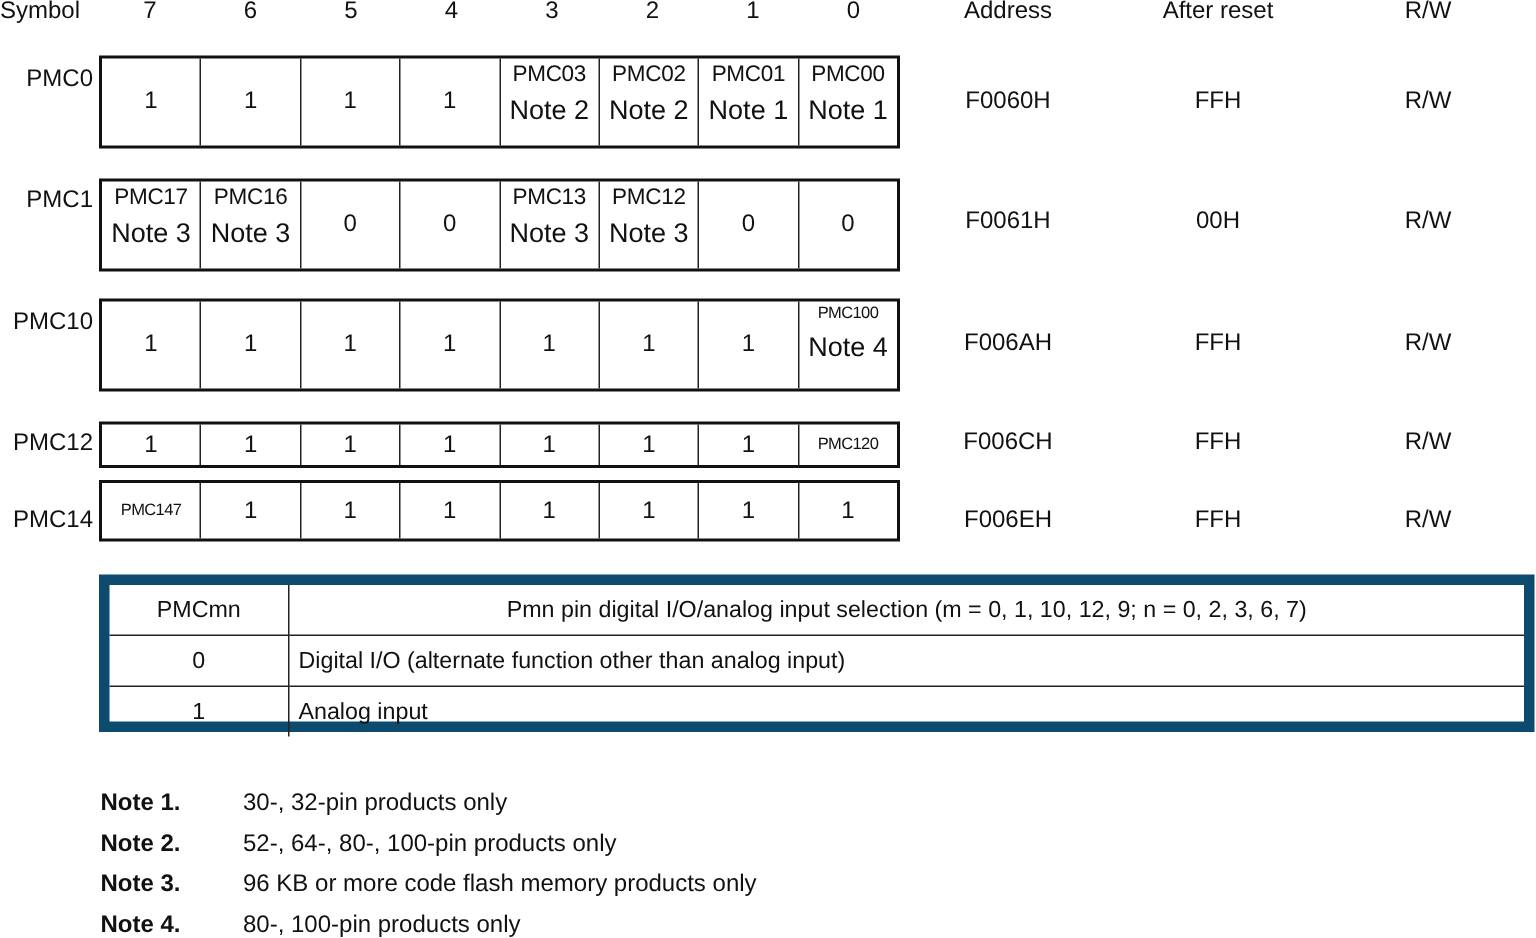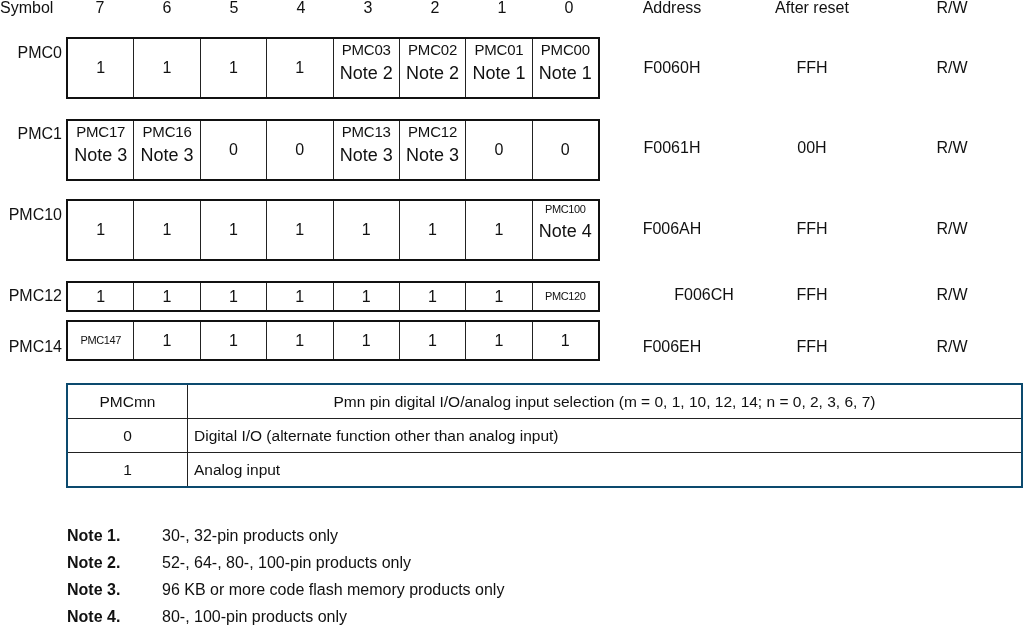--- a/index.html
+++ b/index.html
@@ -22,21 +22,21 @@
   }
   .cell:first-child { border-left: none; }
   .cell .v { font-size: 16px; }
   .cell .name { font-size: 15px; letter-spacing: -0.2px; }
   .cell .name.sm { font-size: 11px; letter-spacing: -0.4px; }
   .cell .note { font-size: 18px; margin-top: 7px; }
   .reg-box.tall .cell.withnote { justify-content: flex-start; padding-top: 3px; }
   .meta { position: absolute; font-size: 16px; white-space: nowrap; transform: translateX(-50%); }
   .legend {
     position: absolute; left: 66px; top: 383px; width: 957px; height: 105px;
-    border: 2px solid #0c4a6e; box-sizing: border-box; border-collapse: collapse;
+    border: 7px solid #0c4a6e; box-sizing: border-box; border-collapse: collapse;
   }
   .legend table { width: 100%; height: 100%; border-collapse: collapse; }
   .legend td { border: 1px solid #222; font-size: 15.5px; padding: 0 6px; height: 33px; }
   .legend tr:first-child td { border-top: none; }
   .legend tr:last-child td { border-bottom: none; }
   .legend td:first-child { border-left: none; width: 107px; text-align: center; }
   .legend td:last-child { border-right: none; }
   .legend .hc { text-align: center; }
   .notes { position: absolute; left: 67px; top: 522px; }
   .note-row { display: flex; height: 27px; align-items: center; font-size: 16px; }
@@ -180,21 +180,21 @@
   <div class="cell">
       <span class="v">1</span>
     </div>
   <div class="cell">
       <span class="v">1</span>
     </div>
   <div class="cell">
       <span class="name sm">PMC120</span>
     </div>
 </div>
-<div class="meta" style="left:704px; top:286px;text-align:right;">F006CH</div>
+<div class="meta" style="left:672px; top:286px;text-align:right;">F006CH</div>
 <div class="meta" style="left:812px; top:286px;">FFH</div>
 <div class="meta" style="left:952px; top:286px;">R/W</div>
 
 <div class="reg-label" style="top:338px;">PMC14</div>
 <div class="reg-box" style="top:320px; height:41px;">
   <div class="cell">
       <span class="name sm">PMC147</span>
     </div>
   <div class="cell">
       <span class="v">1</span>
@@ -220,21 +220,21 @@
 </div>
 <div class="meta" style="left:672px; top:338px;">F006EH</div>
 <div class="meta" style="left:812px; top:338px;">FFH</div>
 <div class="meta" style="left:952px; top:338px;">R/W</div>
 
 <div class="legend">
   <table>
     <tbody>
         <tr>
       <td>PMCmn</td>
-      <td class="hc">Pmn pin digital I/O/analog input selection (m = 0, 1, 10, 12, 14; n = 0, 2, 3, 6, 7)</td>
+      <td class="hc">Pmn pin digital I/O/analog input selection (m = 0, 1, 10, 12, 9; n = 0, 2, 3, 6, 7)</td>
     </tr>
     <tr>
       <td>0</td>
       <td>Digital I/O (alternate function other than analog input)</td>
     </tr>
     <tr>
       <td>1</td>
       <td>Analog input</td>
     </tr>
   </tbody>

